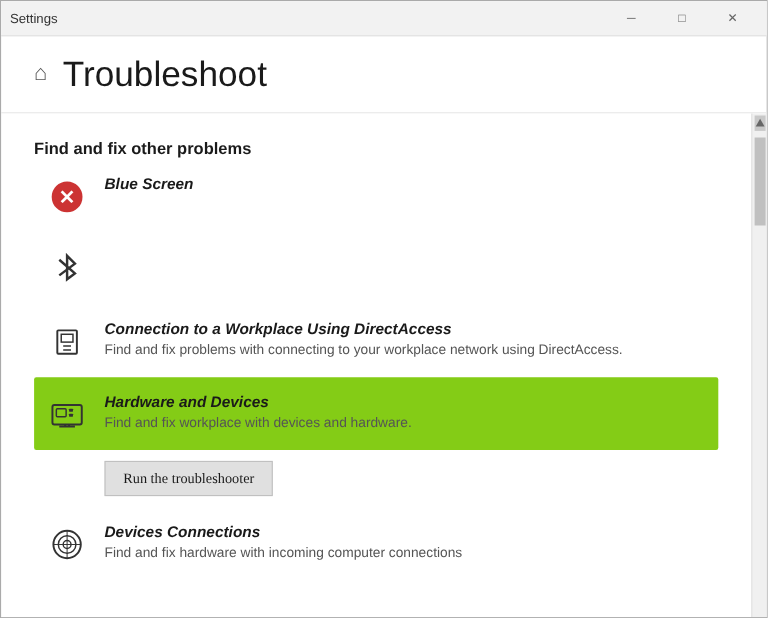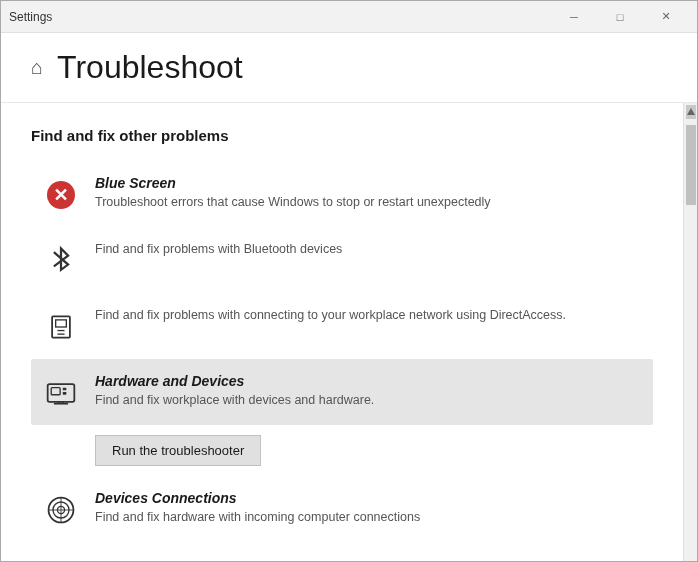--- a/index.html
+++ b/index.html
@@ -84,21 +84,21 @@
     }
     .troubleshoot-item {
       display: flex;
       align-items: flex-start;
       padding: 14px 12px;
       gap: 16px;
       border-radius: 2px;
       cursor: pointer;
     }
     .troubleshoot-item.active {
-      background: #e5e5e5;
+      background: #84cc16;
     }
     .item-icon {
       width: 36px;
       height: 36px;
       flex-shrink: 0;
       display: flex;
       align-items: center;
       justify-content: center;
       margin-top: 2px;
     }
@@ -120,21 +120,21 @@
     .run-btn-row {
       padding: 10px 12px 10px 64px;
     }
     .run-btn {
       background: #e0e0e0;
       border: 1px solid #c0c0c0;
       padding: 7px 16px;
       font-size: 13px;
       color: #1a1a1a;
       cursor: pointer;
-      font-family: Liberation Sans, sans-serif;
+      font-family: Liberation Serif, serif;
     }
 
     .scrollbar {
       width: 14px;
       background: #f0f0f0;
       border-left: 1px solid #e0e0e0;
       display: flex;
       flex-direction: column;
       flex-shrink: 0;
     }
@@ -163,58 +163,57 @@
     </div>
   </div>
 
   <div class="page-header" style="padding: 16px 30px 16px 30px; border-bottom: 1px solid #e8e8e8; margin-bottom: 0; display:flex; align-items:center; gap:14px;">
     <span class="home-icon">⌂</span>
     <span class="page-title">Troubleshoot</span>
   </div>
 
   <div class="content-wrapper">
     <div class="main-content">
-      <div style="margin-bottom: 16px; margin-top: 4px;">
+      <div style="margin-top: 4px;">
         <span class="section-title">Find and fix other problems</span>
       </div>
 
       <div class="troubleshoot-item">
         <div class="item-icon">
           <svg width="32" height="32" viewBox="0 0 32 32">
             <circle cx="16" cy="16" r="14" fill="#cc3333" stroke="none"></circle>
             <text x="16" y="22" text-anchor="middle" font-size="18" font-weight="bold" fill="white" font-family="Arial">✕</text>
           </svg>
         </div>
         <div class="item-text">
           <div class="item-name">Blue Screen</div>
-          <div class="item-desc">Troubleshoot errors that cause Windows to stop or restart unexpectedly</div>
         </div>
       </div>
 
       <div class="troubleshoot-item">
         <div class="item-icon">
           <svg width="28" height="32" viewBox="0 0 28 36">
             <polyline points="6,8 22,22 14,28 14,4 22,12 6,24" fill="none" stroke="#333" stroke-width="2.5"></polyline>
           </svg>
         </div>
         <div class="item-text">
-          <div class="item-desc">Find and fix problems with Bluetooth devices</div>
         </div>
       </div>
 
       <div class="troubleshoot-item">
         <div class="item-icon">
           <svg width="28" height="32" viewBox="0 0 28 36">
             <rect x="4" y="6" width="20" height="24" rx="1" fill="none" stroke="#333" stroke-width="2"></rect>
             <rect x="8" y="10" width="12" height="8" fill="none" stroke="#333" stroke-width="1.5"></rect>
             <line x1="10" y1="22" x2="18" y2="22" stroke="#333" stroke-width="1.5"></line>
             <line x1="10" y1="26" x2="18" y2="26" stroke="#333" stroke-width="1.5"></line>
           </svg>
         </div>
         <div class="item-text">
+          <div class="item-name">Connection to a Workplace Using DirectAccess</div>
           <div class="item-desc">Find and fix problems with connecting to your workplace network using DirectAccess.</div>
         </div>
       </div>
 
       <div class="troubleshoot-item active">
         <div class="item-icon">
           <svg width="32" height="32" viewBox="0 0 36 36">
             <rect x="3" y="8" width="30" height="20" rx="2" fill="none" stroke="#333" stroke-width="2"></rect>
             <rect x="7" y="12" width="10" height="8" rx="1" fill="none" stroke="#333" stroke-width="1.5"></rect>
             <rect x="20" y="12" width="4" height="3" rx="0.5" fill="#333"></rect>

